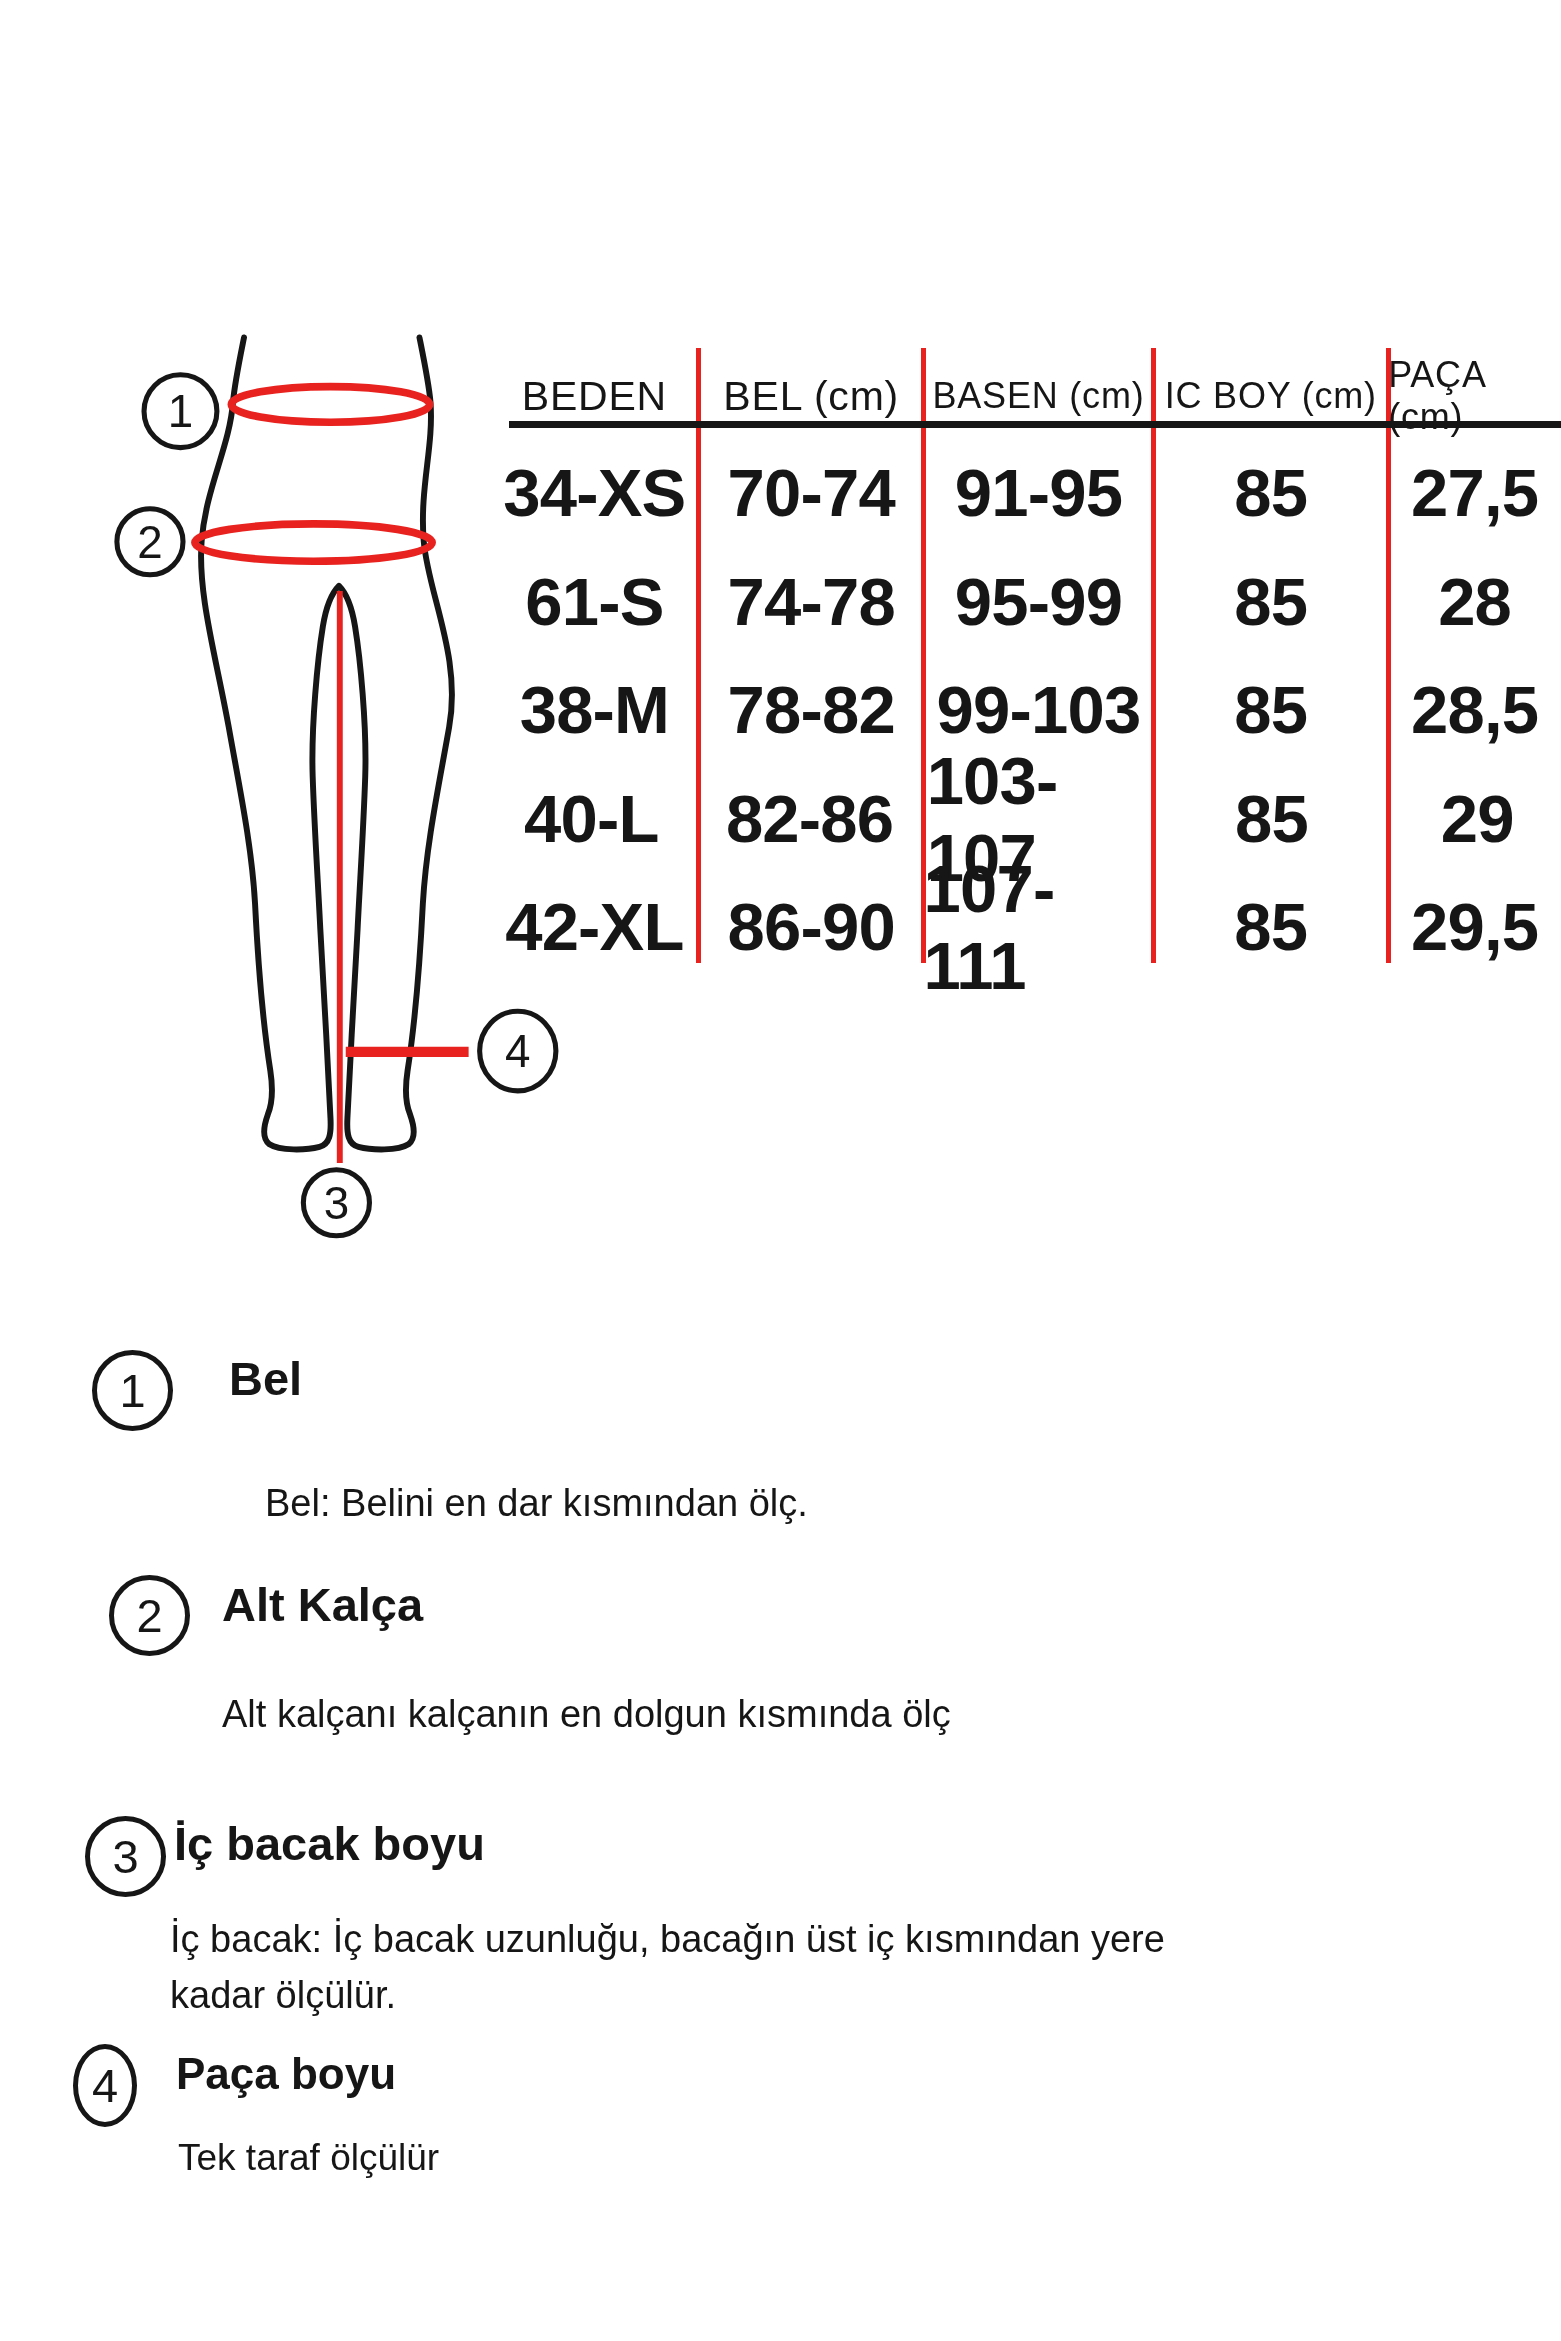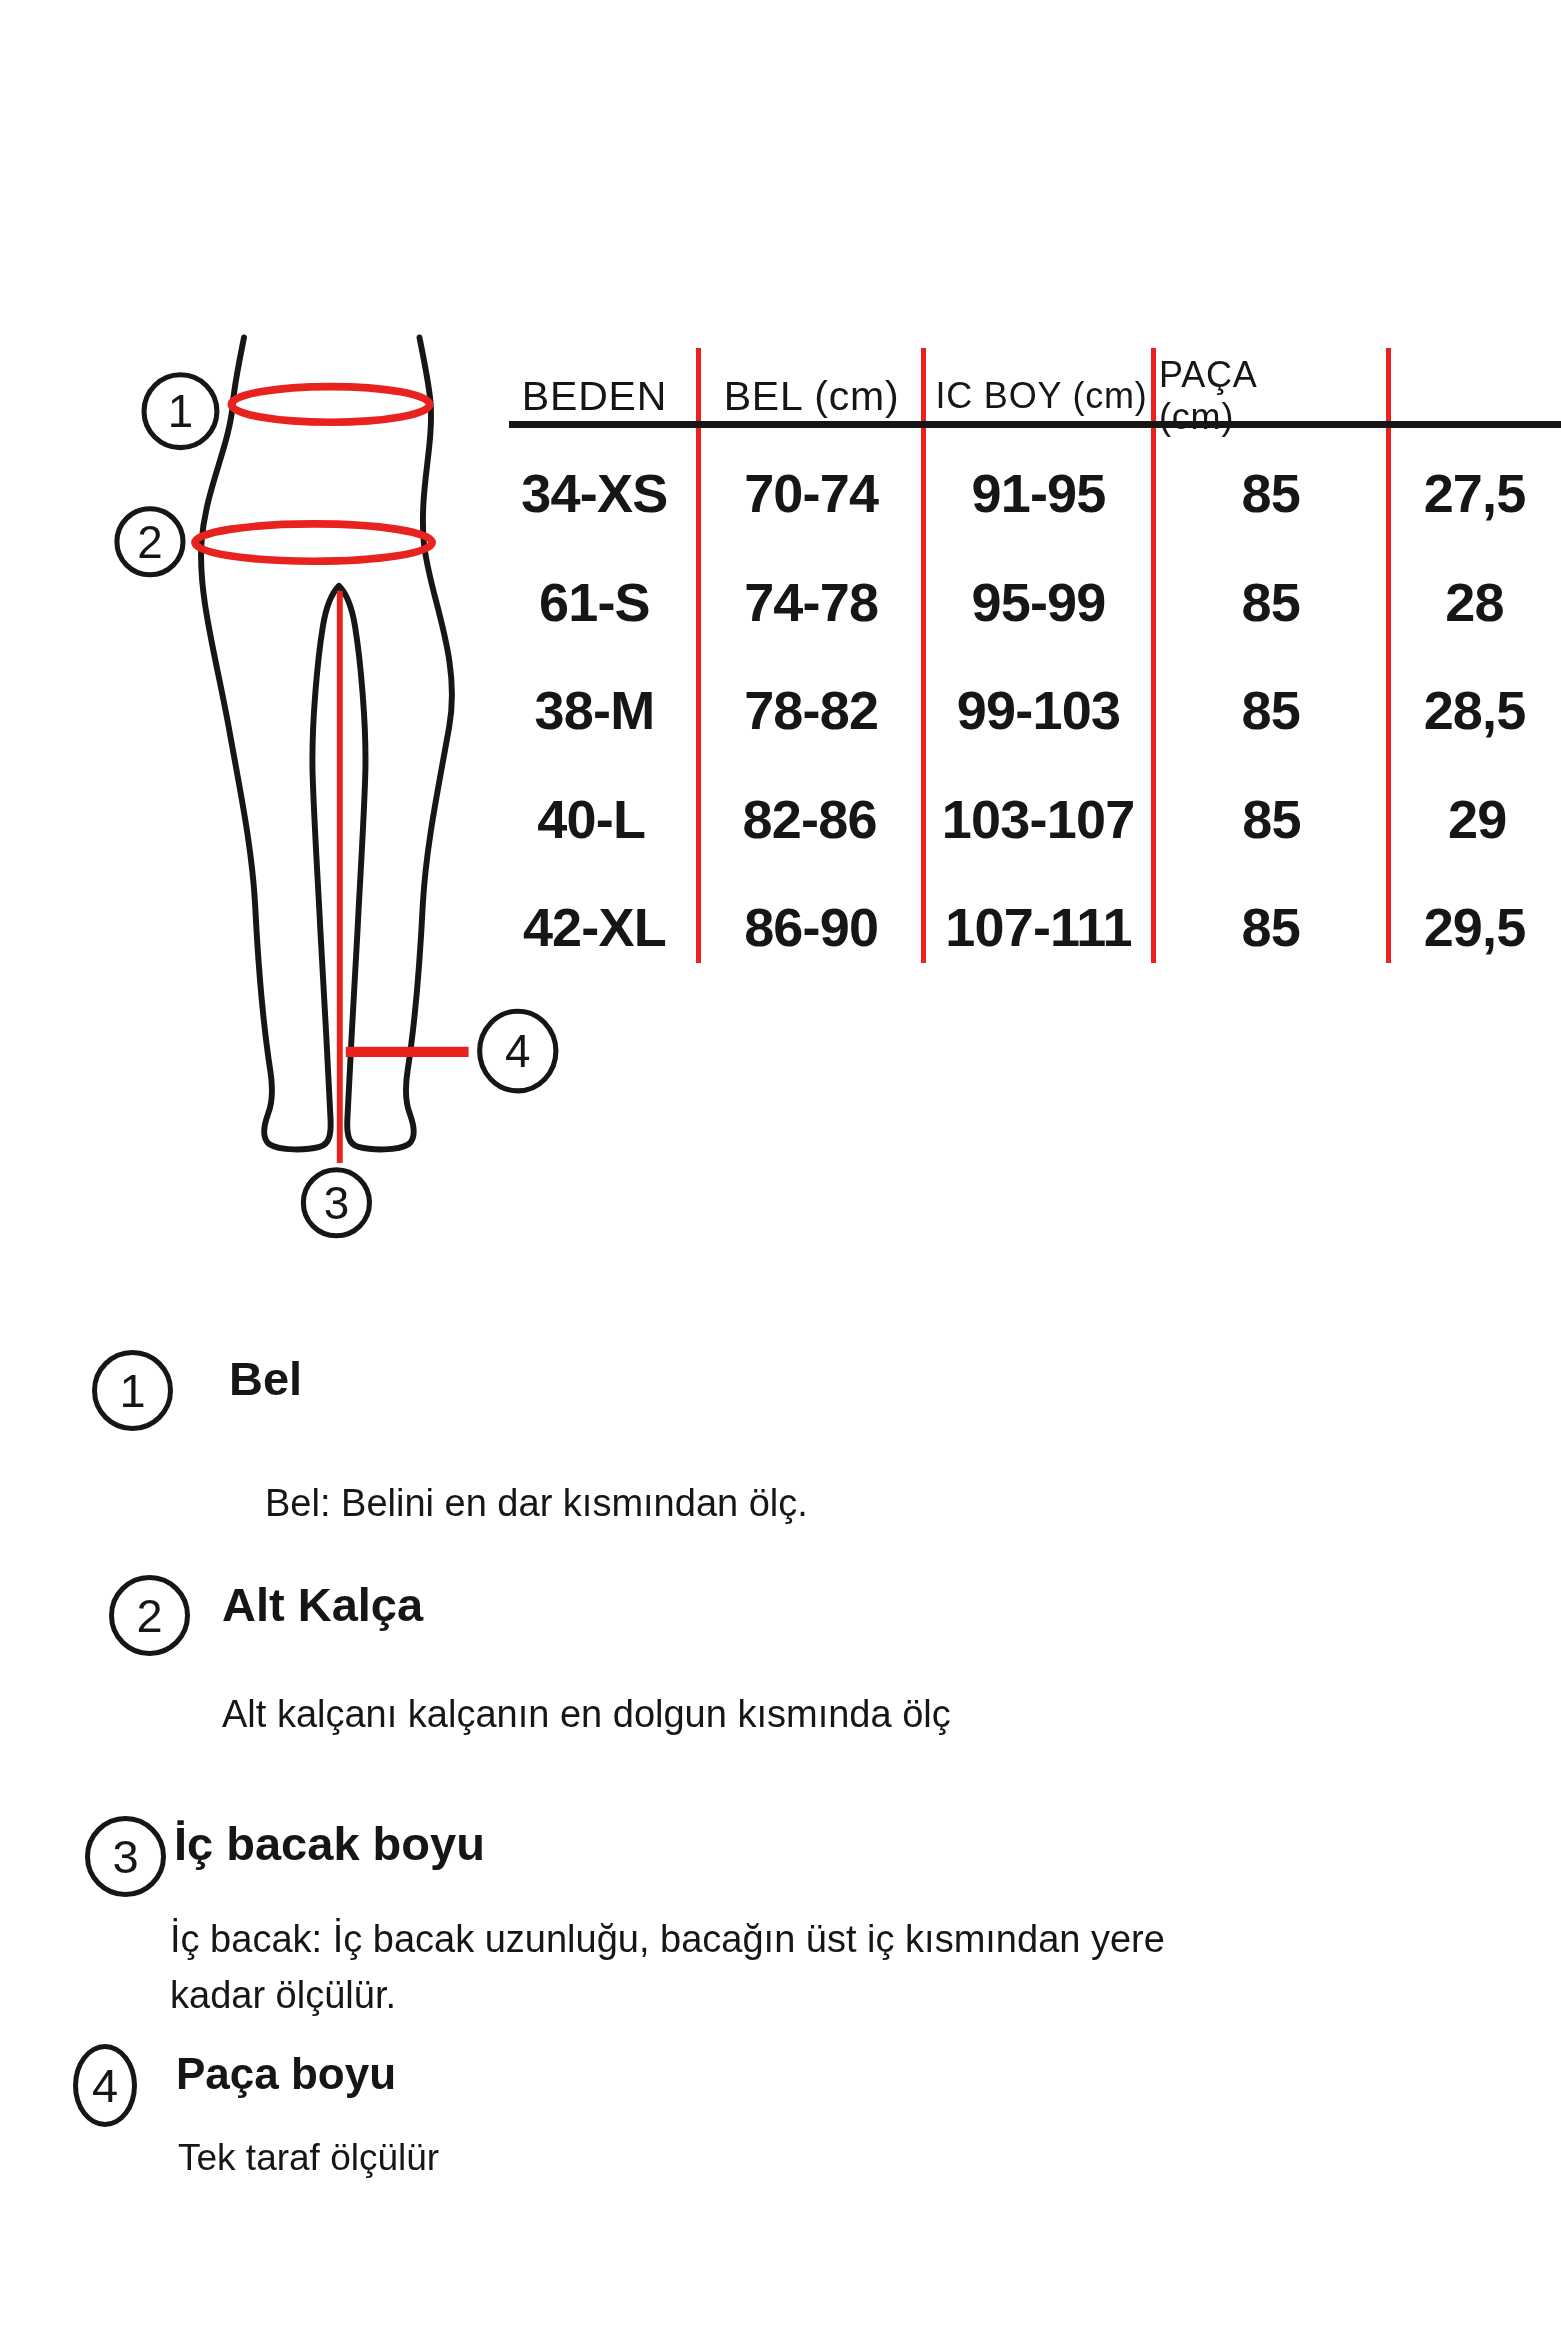--- a/index.html
+++ b/index.html
@@ -6,21 +6,21 @@
   .canvas{
     position:relative;width:1561px;height:2342px;background:#ffffff;
     font-family:"Liberation Sans", sans-serif;color:#161616;overflow:hidden;
   }
   
   .tbl-row{position:absolute;left:490px;width:1071px;display:flex;}
   .tbl-cell{display:flex;align-items:center;justify-content:center;box-sizing:border-box;margin-top:28px;}
   .c0{width:209px;}.c1{width:225px;}.c2{width:230px;}.c3{width:235px;}.c4{width:173px;}
   .hdr{font-size:41px;font-weight:500;letter-spacing:0.8px;}
   .hdr-sm{font-size:36px;}
-  .cell-txt{font-size:54px;font-weight:600;letter-spacing:-0.8px;}
+  .cell-txt{font-size:67px;font-weight:600;letter-spacing:-0.8px;}
   .header-underline{position:absolute;left:509px;top:421px;width:1052px;height:6.8px;background:#161616;}
   .col-divider{position:absolute;top:348px;height:615px;width:5.1px;background:#e8231f;}
   .d1{left:696px;}.d2{left:921px;}.d3{left:1151px;}.d4{left:1386px;}
   
   .fig-svg{position:absolute;left:76px;top:329px;width:492px;height:917px;}
   .fig-outline{fill:none;stroke:#161616;stroke-width:7;stroke-linecap:round;stroke-linejoin:round;}
   .fig-red{fill:none;stroke:#e8231f;}
   .fig-circle{fill:#ffffff;stroke:#161616;stroke-width:6;}
   .fig-num{font:500 54px "Liberation Sans",sans-serif;fill:#161616;text-anchor:middle;}
   
@@ -108,20 +108,21 @@
     <div class="col-divider d1"></div>
     <div class="col-divider d2"></div>
     <div class="col-divider d3"></div>
     <div class="col-divider d4"></div>
 
     <div class="header-underline"></div>
 
     <div class="tbl-row" style="top:343px;height:78px;">
       <div class="tbl-cell c0 hdr">BEDEN</div>
       <div class="tbl-cell c1 hdr">BEL (cm)</div>
+      <div class="tbl-cell c2 hdr hdr-sm">BASEN (cm)</div>
       <div class="tbl-cell c3 hdr hdr-sm">IC BOY (cm)</div>
       <div class="tbl-cell c4 hdr hdr-sm">PAÇA (cm)</div>
     </div>
 
     <div class="tbl-row" style="top:424px;height:109px;">
       <div class="tbl-cell c0 cell-txt">34-XS</div>
       <div class="tbl-cell c1 cell-txt">70-74</div>
       <div class="tbl-cell c2 cell-txt">91-95</div>
       <div class="tbl-cell c3 cell-txt">85</div>
       <div class="tbl-cell c4 cell-txt">27,5</div>

